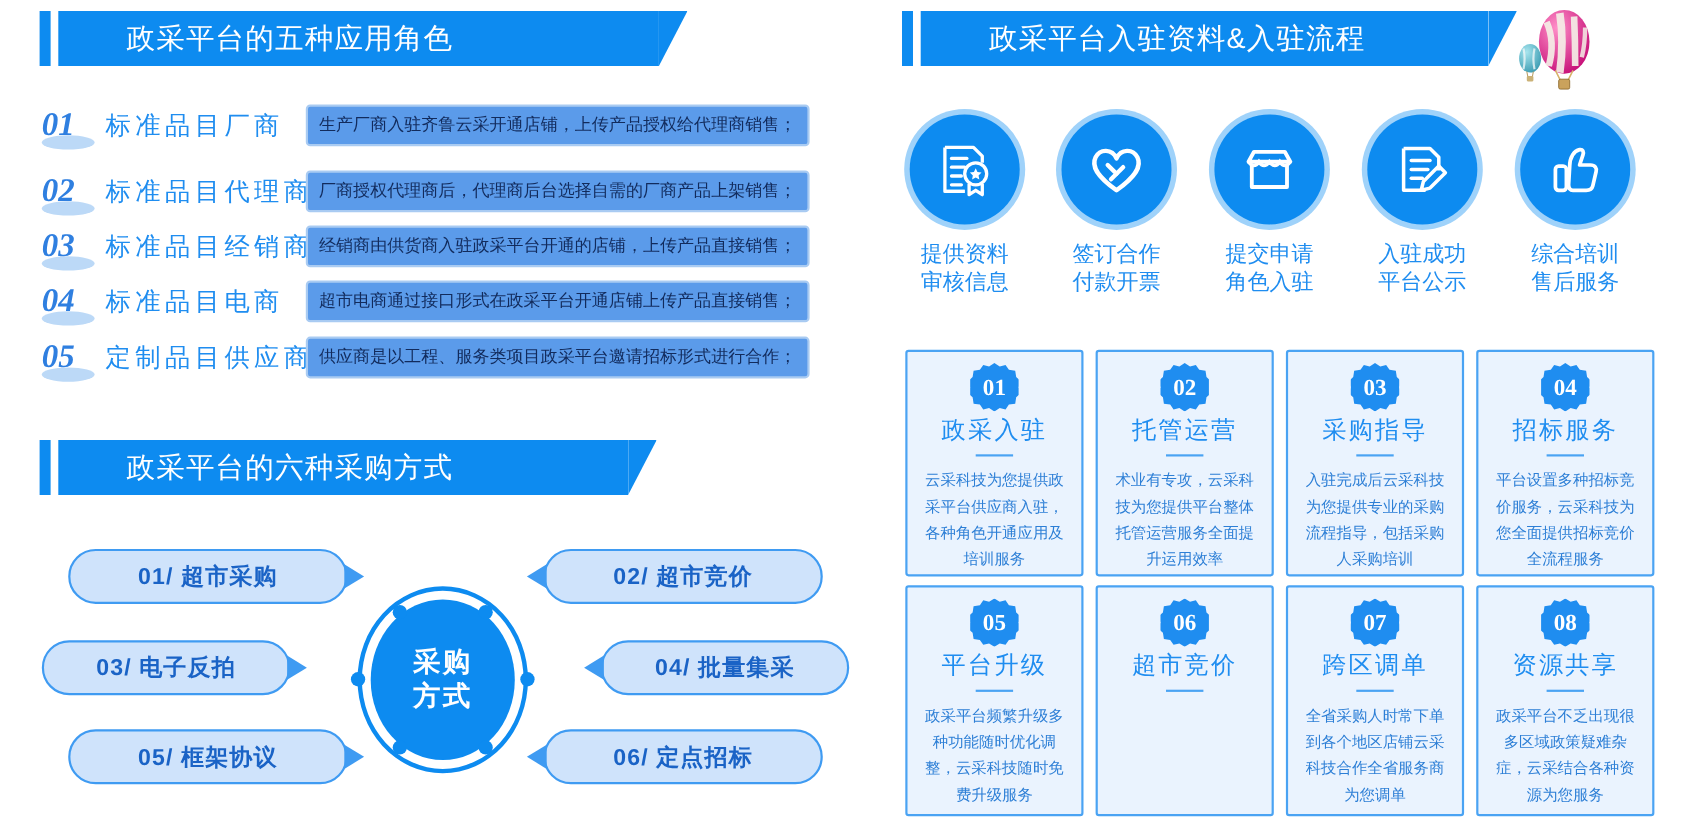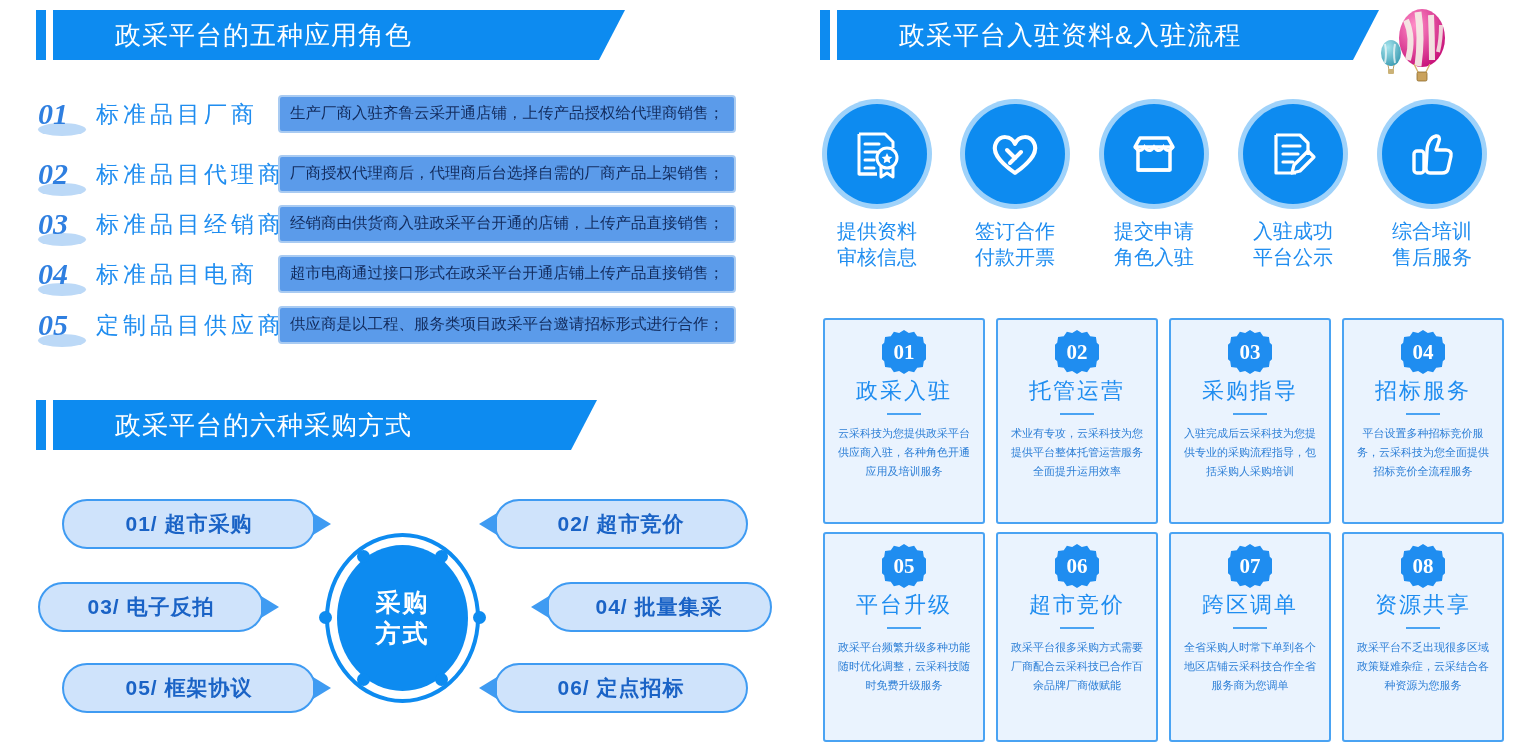--- a/index.html
+++ b/index.html
@@ -111,21 +111,21 @@
   }
   .badge span{
     position:absolute;left:0;top:0;width:44px;height:44px;
     display:flex;align-items:center;justify-content:center;
     color:#fff;font-family:"Liberation Serif","DejaVu Serif",serif;
     font-weight:bold;font-size:21px;
   }
   .card-title{color:#1f8df0;font-size:22px;letter-spacing:2px;margin-top:2px;}
   .card-rule{width:34px;height:2px;background:#4aa3f3;margin:7px auto 9px;}
   .card-body{
-    color:#2d7fd6;font-size:11px;line-height:1.72;padding:0 12px;
+    color:#2d7fd6;font-size:14px;line-height:1.72;padding:0 12px;
   }
 
   
   .balloon-big{position:absolute;}
   .balloon-small{position:absolute;}
 </style>
 </head>
 <body>
 
 <div class="canvas">
@@ -404,21 +404,20 @@
     <div class="card-body">政采平台频繁升级多种功能随时优化调整，云采科技随时免费升级服务</div>
   </div>
 
   <div class="card" style="left:996px;top:532px;width:162px;height:210px;">
     <div class="badge">
       <div class="rosette"></div>
       <span>06</span>
     </div>
     <div class="card-title">超市竞价</div>
     <div class="card-rule"></div>
-    <div class="card-body">政采平台很多采购方式需要厂商配合云采科技已合作百余品牌厂商做赋能</div>
   </div>
 
   <div class="card" style="left:1169px;top:532px;width:162px;height:210px;">
     <div class="badge">
       <div class="rosette"></div>
       <span>07</span>
     </div>
     <div class="card-title">跨区调单</div>
     <div class="card-rule"></div>
     <div class="card-body">全省采购人时常下单到各个地区店铺云采科技合作全省服务商为您调单</div>

